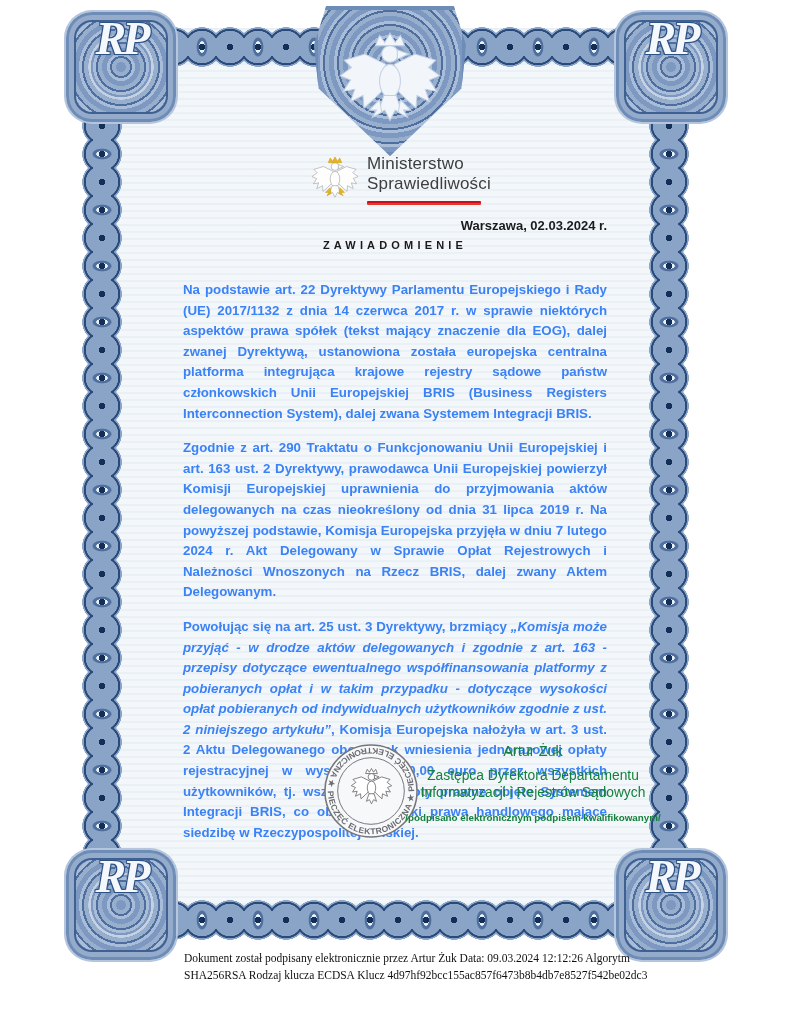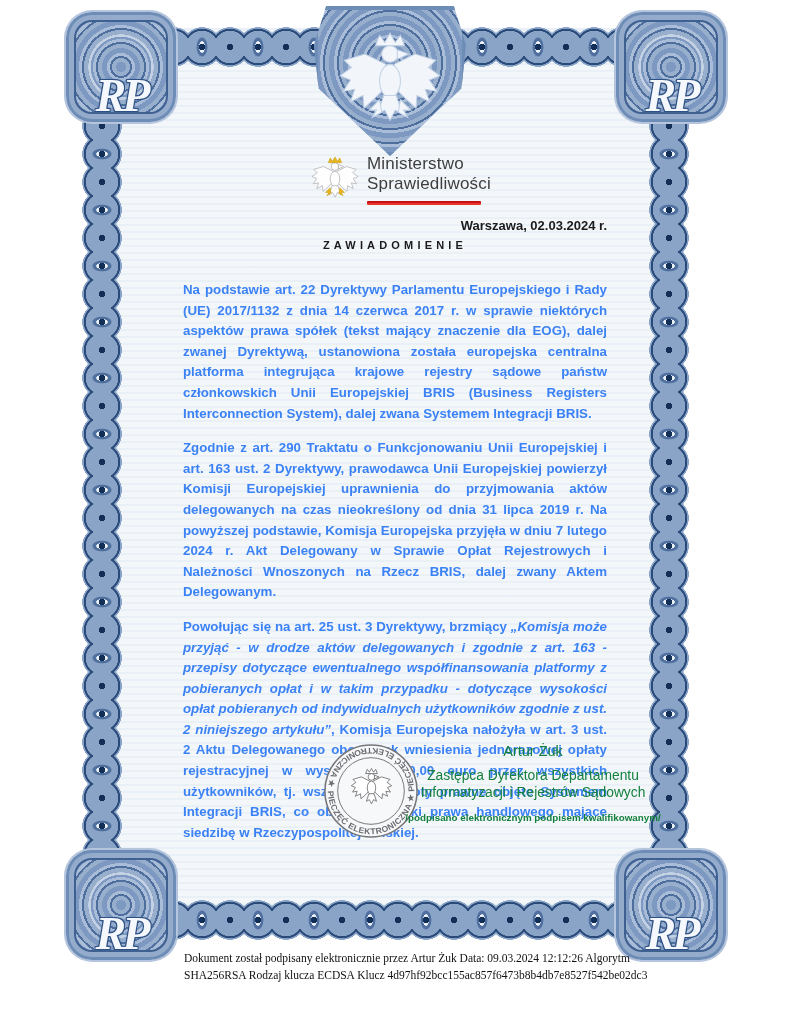--- a/index.html
+++ b/index.html
@@ -31,21 +31,21 @@
       radial-gradient(circle 20px at 21px 14px,#89a4c7 98%,transparent),
       radial-gradient(circle 17px at 21px 42px,#9fb5d3 98%,transparent);
     background-size:42px 28px,42px 28px,42px 56px,42px 56px,42px 28px,42px 56px;}
   .strip.top{left:160px;top:26px;width:470px;}
   .strip.bottom{left:160px;top:899px;width:470px;}
   .strip.left{left:81px;top:112px;height:748px;}
   .strip.right{left:648px;top:112px;height:748px;}
 
   
   .corner{position:absolute;width:110px;height:110px;border-radius:26px;
-    display:flex;align-items:flex-end;justify-content:center;
+    display:flex;align-items:flex-start;justify-content:center;
     background:
       radial-gradient(circle at 50% 50%,transparent 30px,rgba(244,248,252,.6) 30.5px,rgba(244,248,252,.6) 32.5px,transparent 33px),
       repeating-radial-gradient(circle at 50% 50%,#7d99c1 0 5px,#97aecd 5px 9px,#4e6f9e 9px 11px,#a9bdd9 11px 14px);
     box-shadow:inset 0 0 0 3px #6d8cb6,inset 0 0 0 8px #94abcb,inset 0 0 0 10px #3f6191,0 0 0 2px #b4c5dd;}
   .corner.tl{left:66px;top:12px;}
   .corner.tr{left:616px;top:12px;}
   .corner.bl{left:66px;top:850px;}
   .corner.br{left:616px;top:850px;}
   .rp{font-family:"Liberation Serif",serif;font-style:italic;font-weight:bold;font-size:46px;
       color:#f4f7fc;letter-spacing:-4px;

